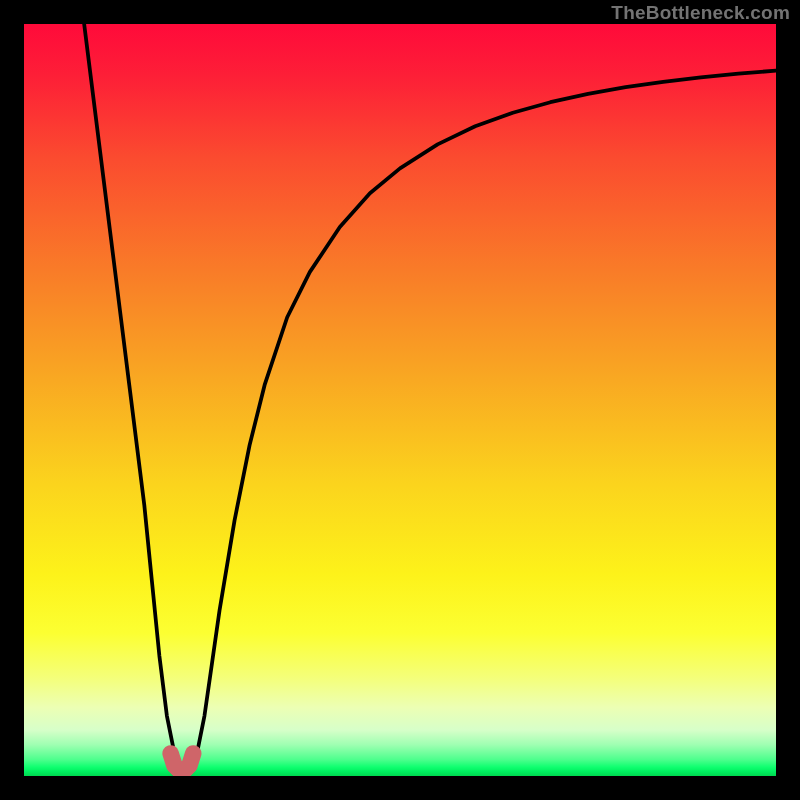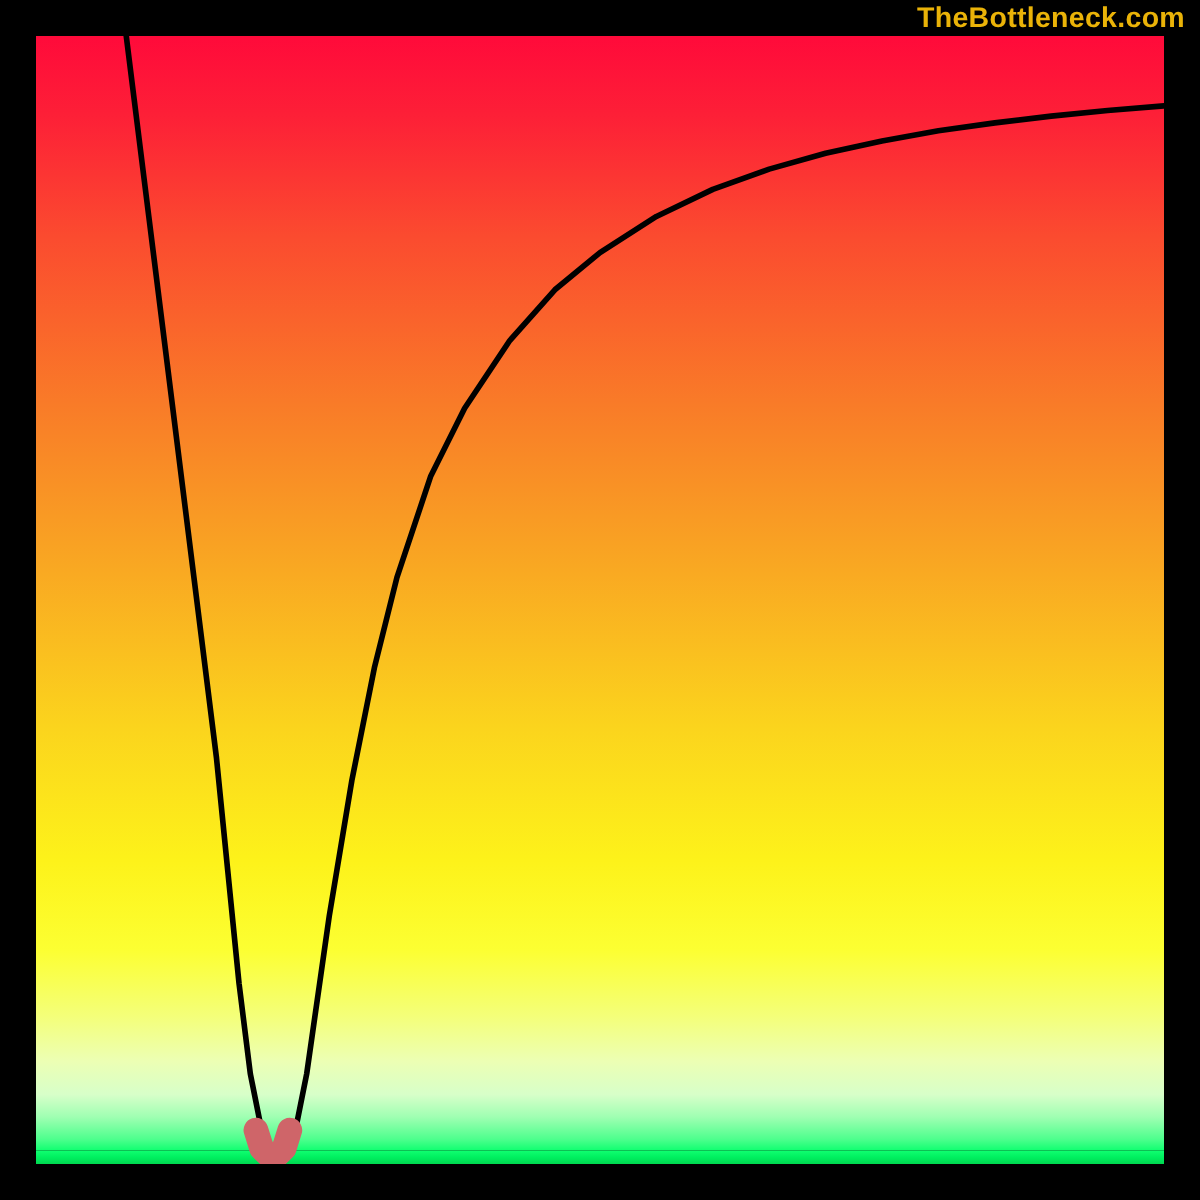--- a/index.html
+++ b/index.html
@@ -82,21 +82,21 @@
     stroke-linecap: round;
     stroke-linejoin: round;
   }
   .watermark {
     position: absolute;
     top: 2px;
     right: 10px;
     font-family: Arial, Helvetica, sans-serif;
     font-size: 19px;
     font-weight: bold;
-    color: #eab308;
+    color: #737373;
     letter-spacing: 0.2px;
     user-select: none;
   }
 </style>
 </head>
 <body>
 
 <div class="frame">
 
   <div class="watermark">TheBottleneck.com</div>

